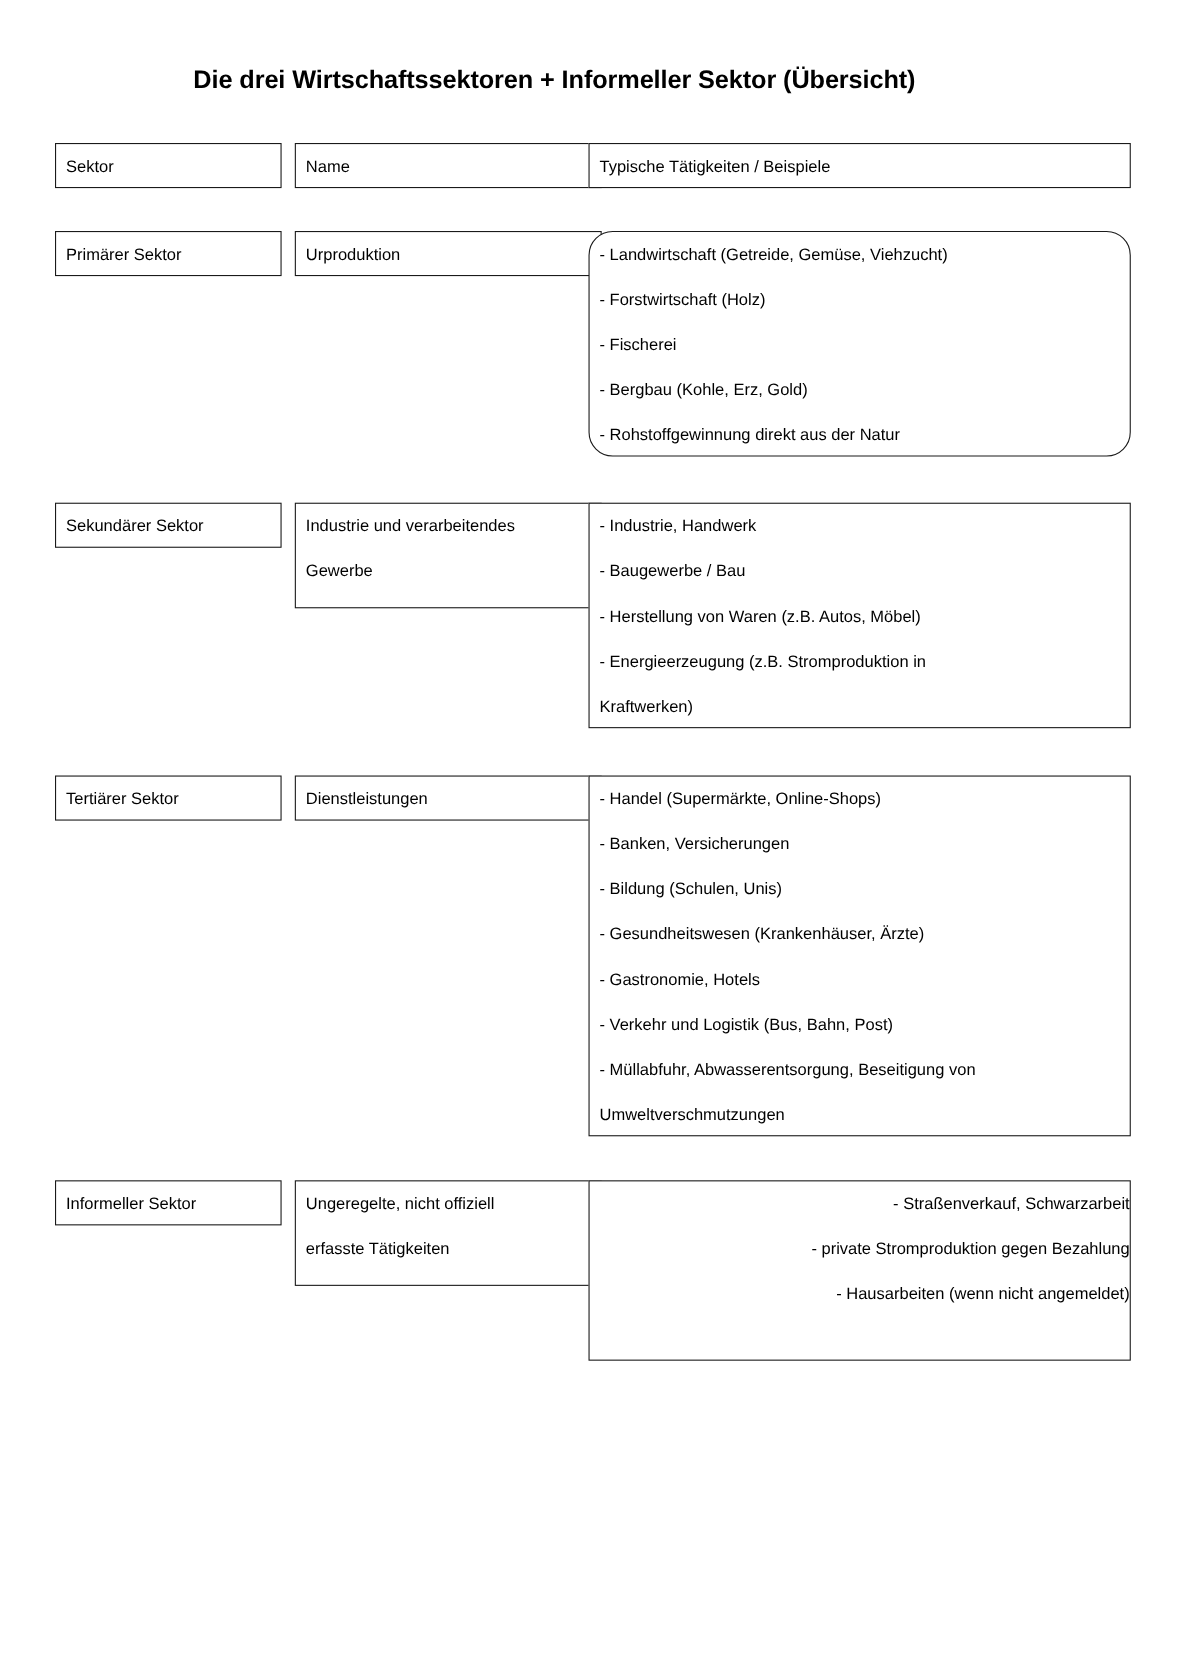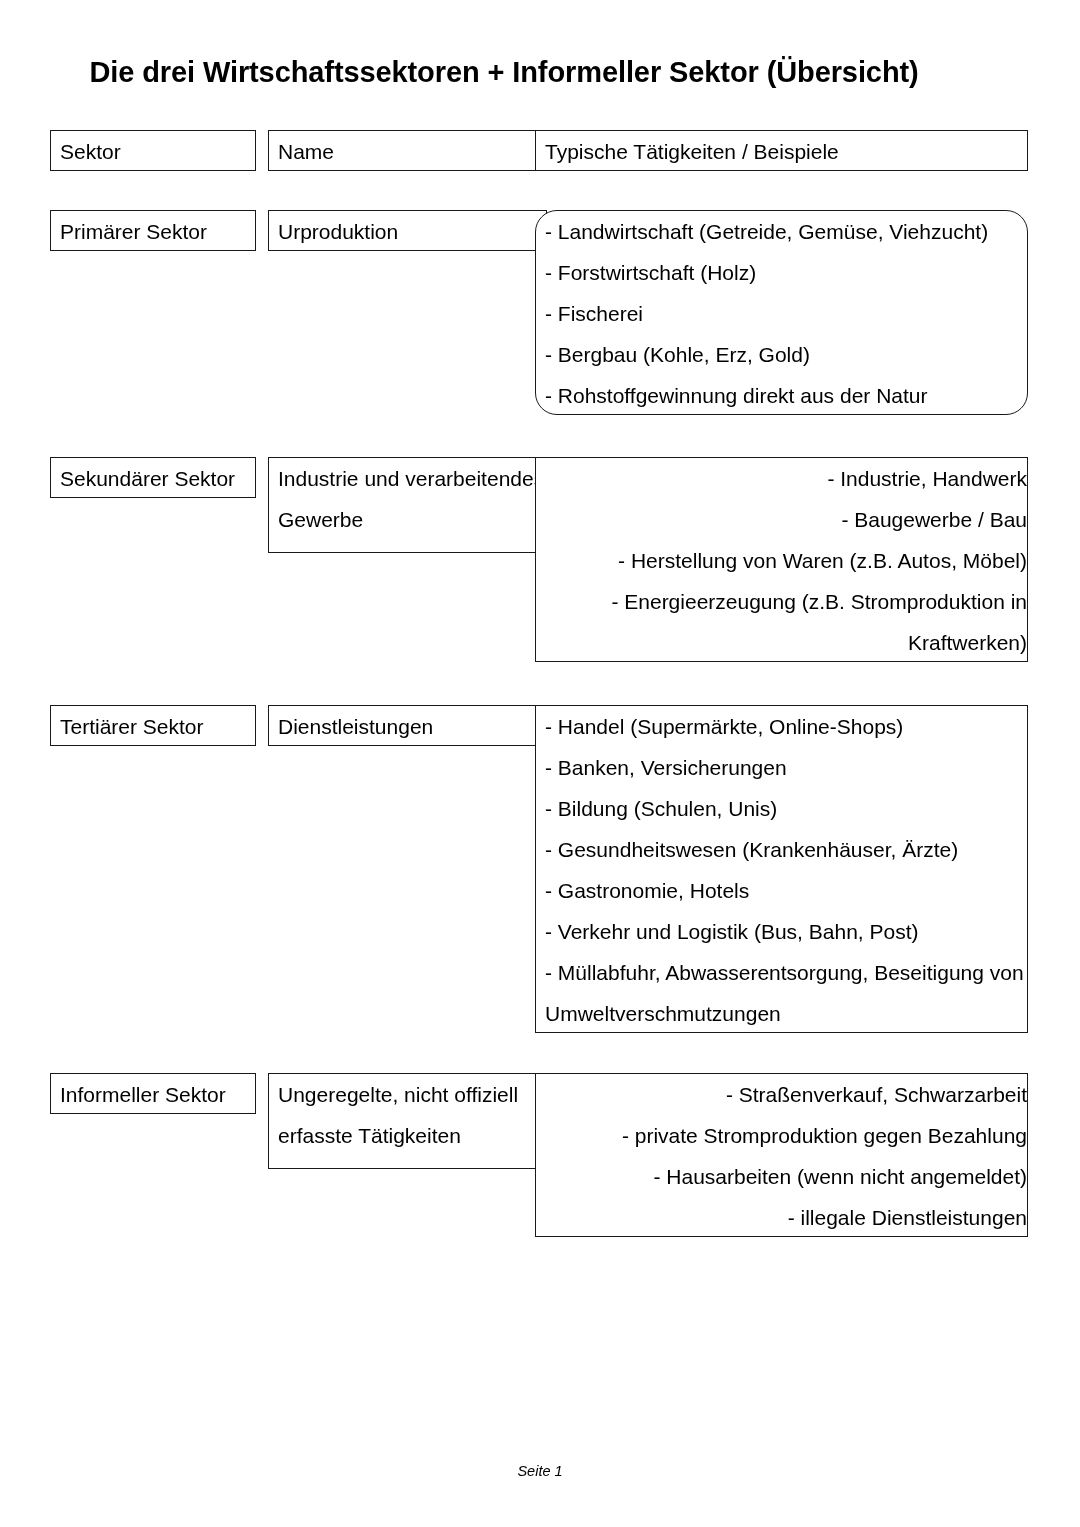--- a/index.html
+++ b/index.html
@@ -23,21 +23,21 @@
     background: #ffffff;
   }
 
   
   .doc-title {
     position: absolute;
     left: 0;
     top: 55px;
     width: 1008px;
     text-align: center;
-    font-size: 29px;
+    font-size: 23px;
     font-weight: bold;
     letter-spacing: -0.1px;
     line-height: 34px;
     white-space: nowrap;
   }
 
   
   .tbl {
     position: absolute;
     left: 50px;
@@ -50,21 +50,21 @@
     left: 0;
     width: 978px;
   }
 
   .cell {
     position: absolute;
     top: 0;
     box-sizing: border-box;
     border: 1.6px solid #1a1a1a;
     background: #ffffff;
-    font-size: 21px;
+    font-size: 15px;
     line-height: 41px;
     padding: 0 0 0 9px;
     white-space: pre-line;
   }
 
   .c1 { left: 0px;   width: 206px; }
   .c2 { left: 206px; width: 279px; margin-left: 12px; }
   .c3 { left: 485px; width: 493px; }
 
   
@@ -110,32 +110,31 @@
     <div id="rows-host">
         <div class="row" style="top: 210px;">
           <div class="cell c1 h1line">Primärer Sektor</div>
           <div class="cell c2 h1line">Urproduktion</div>
           <div class="cell c3 lines" style="height: 205px; border-radius: 22px;"><span class="ln">- Landwirtschaft (Getreide, Gemüse, Viehzucht)</span><span class="ln">- Forstwirtschaft (Holz)</span><span class="ln">- Fischerei</span><span class="ln">- Bergbau (Kohle, Erz, Gold)</span><span class="ln">- Rohstoffgewinnung direkt aus der Natur</span></div>
         </div>
         <div class="row" style="top: 457px;">
           <div class="cell c1 h1line">Sekundärer Sektor</div>
           <div class="cell c2 h2line">Industrie und verarbeitendes
 Gewerbe</div>
-          <div class="cell c3 lines" style="height: 205px; text-align: right;"><span class="ln">- Industrie, Handwerk</span><span class="ln">- Baugewerbe / Bau</span><span class="ln">- Herstellung von Waren (z.B. Autos, Möbel)</span><span class="ln">- Energieerzeugung (z.B. Stromproduktion in</span><span class="ln">Kraftwerken)</span></div>
+          <div class="cell c3 lines" style="height: 205px;"><span class="ln">- Industrie, Handwerk</span><span class="ln">- Baugewerbe / Bau</span><span class="ln">- Herstellung von Waren (z.B. Autos, Möbel)</span><span class="ln">- Energieerzeugung (z.B. Stromproduktion in</span><span class="ln">Kraftwerken)</span></div>
         </div>
         <div class="row" style="top: 705px;">
           <div class="cell c1 h1line">Tertiärer Sektor</div>
           <div class="cell c2 h1line">Dienstleistungen</div>
           <div class="cell c3 lines" style="height: 328px;"><span class="ln">- Handel (Supermärkte, Online-Shops)</span><span class="ln">- Banken, Versicherungen</span><span class="ln">- Bildung (Schulen, Unis)</span><span class="ln">- Gesundheitswesen (Krankenhäuser, Ärzte)</span><span class="ln">- Gastronomie, Hotels</span><span class="ln">- Verkehr und Logistik (Bus, Bahn, Post)</span><span class="ln">- Müllabfuhr, Abwasserentsorgung, Beseitigung von</span><span class="ln">Umweltverschmutzungen</span></div>
         </div>
         <div class="row" style="top: 1073px;">
           <div class="cell c1 h1line">Informeller Sektor</div>
           <div class="cell c2 h2line">Ungeregelte, nicht offiziell
 erfasste Tätigkeiten</div>
-          <div class="cell c3 lines" style="height: 164px; text-align: right;"><span class="ln">- Straßenverkauf, Schwarzarbeit</span><span class="ln">- private Stromproduktion gegen Bezahlung</span><span class="ln">- Hausarbeiten (wenn nicht angemeldet)</span><span class="ln">- illegale Dienstleistungen</span></div>
+          <div class="cell c3 lines" style="height: 164px; text-align: right;"><span class="ln">- Straßenverkauf, Schwarzarbeit</span><span class="ln">- private Stromproduktion gegen Bezahlung</span><span class="ln">- Hausarbeiten (wenn nicht angemeldet)</span></div>
         </div>
       </div>
 
   </div>
 
-  <div class="footer">Seite 1</div>
 
 </div>
 
 </body></html>

